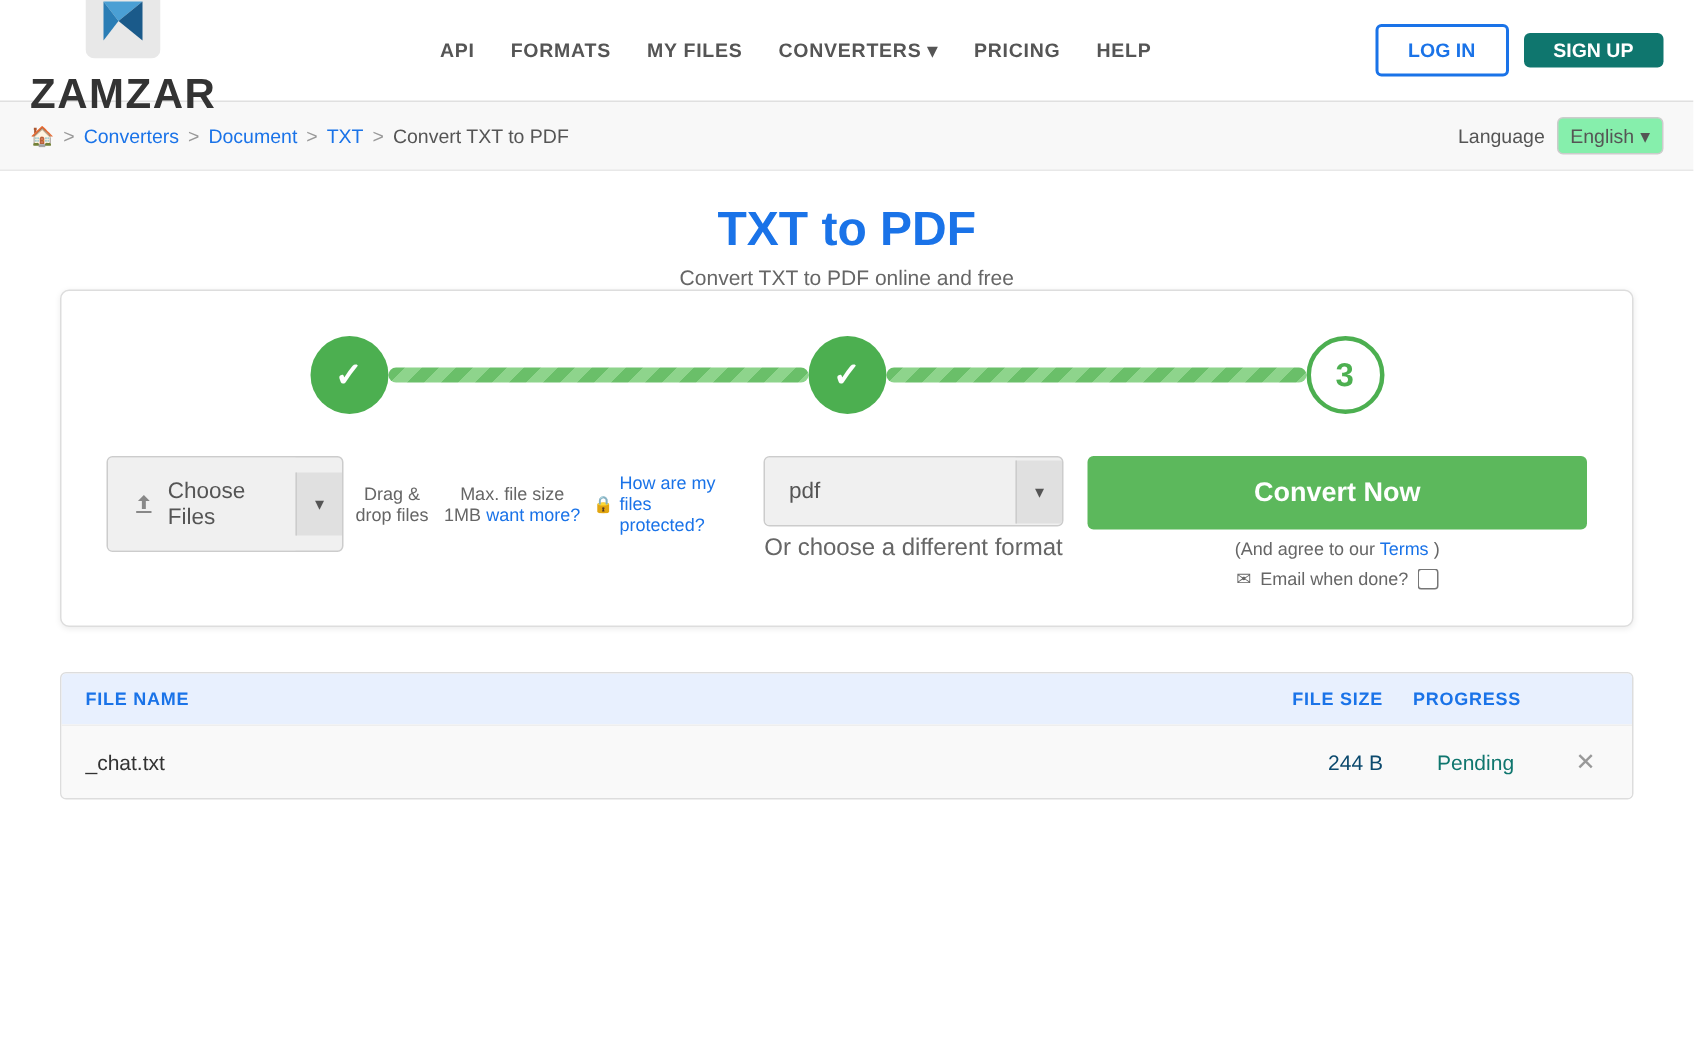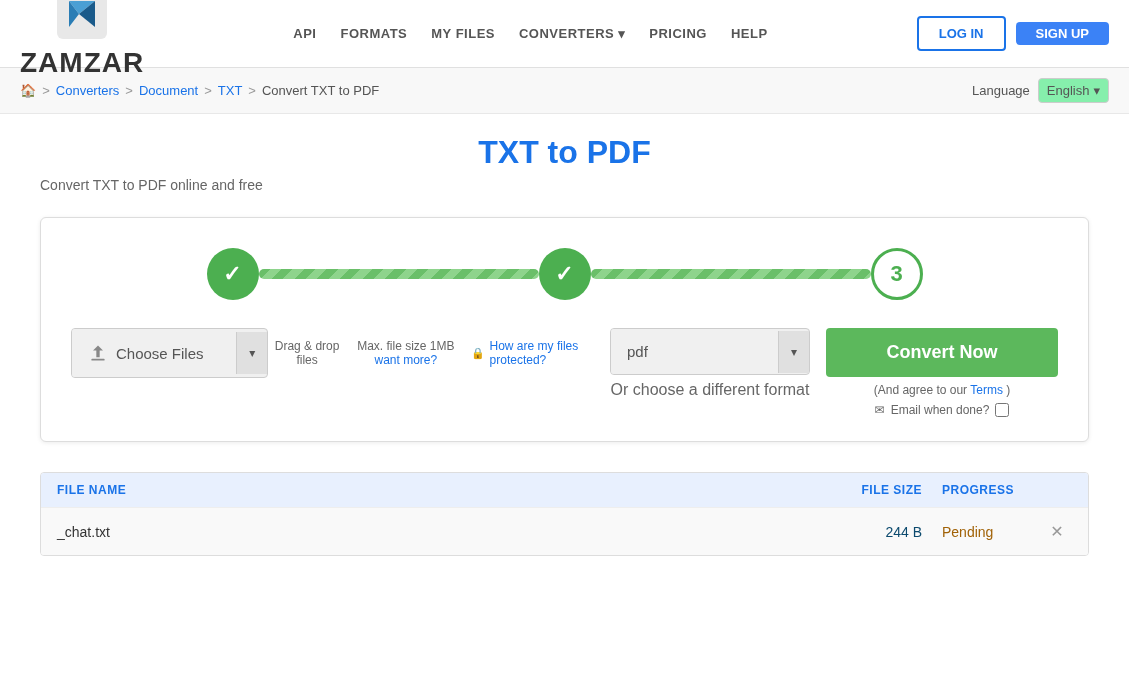--- a/index.html
+++ b/index.html
@@ -59,21 +59,21 @@
       background: #fff;
       color: #1a73e8;
       font-weight: bold;
       font-size: 13px;
       cursor: pointer;
       border-radius: 4px;
     }
     .btn-signup {
       padding: 4px 20px;
       border: none;
-      background: #3b82f6;
+      background: #0f766e;
       color: #fff;
       font-weight: bold;
       font-size: 13px;
       cursor: pointer;
       border-radius: 4px;
     }
 
     
     .breadcrumb-bar {
       display: flex;
@@ -124,23 +124,23 @@
       padding: 20px 40px;
     }
     .page-title {
       text-align: center;
       font-size: 32px;
       font-weight: bold;
       color: #1a73e8;
       margin-bottom: 6px;
     }
     .page-subtitle {
+      text-align: center;
       font-size: 14px;
       color: #666;
-      margin-bottom: 24px;
     }
 
     
     .converter-box {
       background: #fff;
       border: 1px solid #ddd;
       border-radius: 6px;
       padding: 30px 30px 24px;
       box-shadow: 0 1px 4px rgba(0,0,0,0.08);
       margin-bottom: 30px;
@@ -287,21 +287,21 @@
       color: #666;
     }
 
     .convert-group {
       display: flex;
       flex-direction: column;
       align-items: center;
       gap: 6px;
     }
     .convert-btn {
-      width: 232px;
+      width: 333px;
       padding: 14px 20px;
       background: #5cb85c;
       color: #fff;
       font-size: 18px;
       font-weight: bold;
       border: none;
       border-radius: 4px;
       cursor: pointer;
     }
     .convert-hint {
@@ -354,21 +354,21 @@
     .col-action { width: 30px; }
     .files-table-row {
       display: flex;
       align-items: center;
       padding: 14px 16px;
       background: #f9f9f9;
       border-top: 1px solid #eee;
     }
     .file-name { flex: 1; font-size: 14px; color: #333; }
     .file-size { width: 100px; text-align: right; font-size: 14px; color: #0c4a6e; }
-    .file-progress { width: 120px; padding-left: 20px; font-size: 14px; color: #a16207; }
+    .file-progress { width: 120px; padding-left: 36px; font-size: 14px; color: #0f766e; }
     .file-action { width: 30px; text-align: center; color: #999; cursor: pointer; font-size: 16px; }
 
     
     .upload-icon-svg { width: 20px; height: 20px; }
     .lock-icon { font-size: 11px; }
   </style>
 </head>
 <body>
 
 <div class="header">

